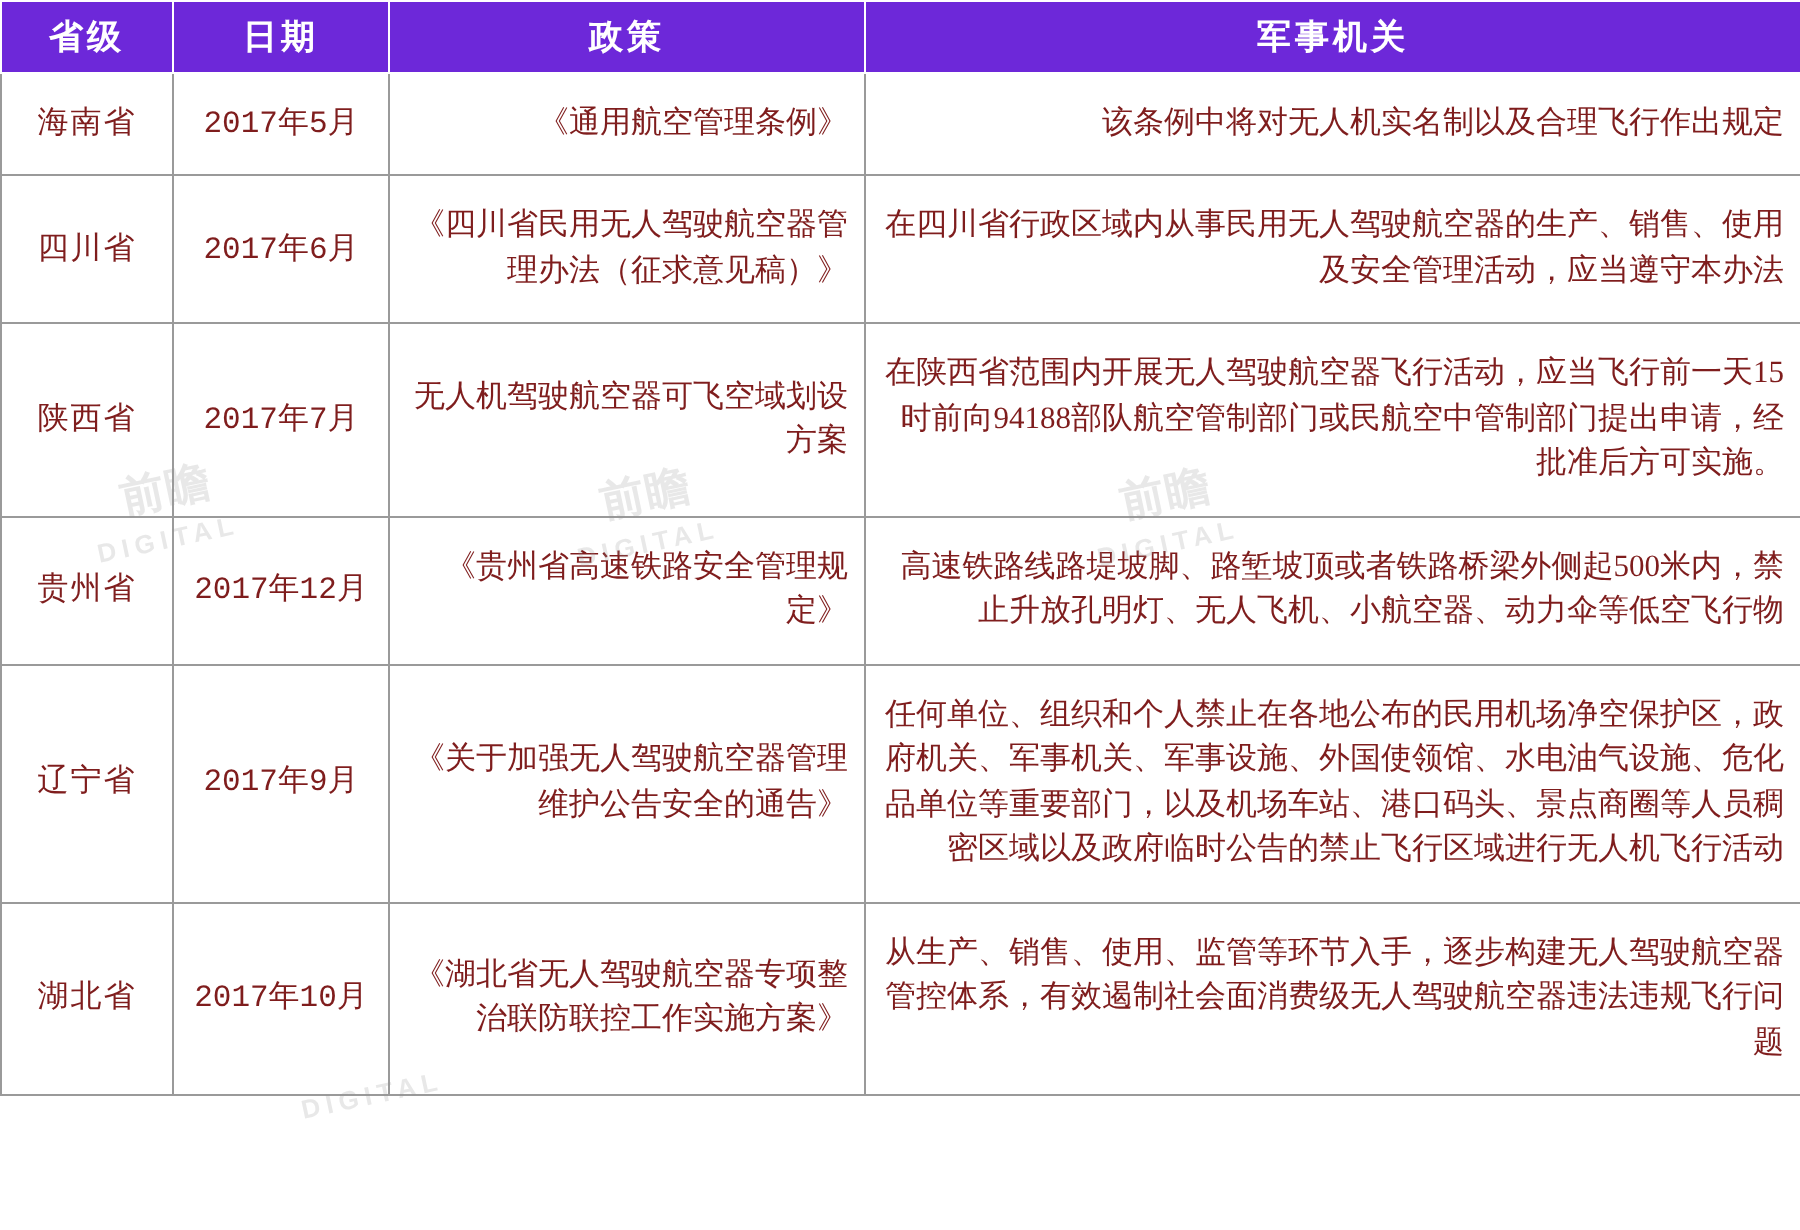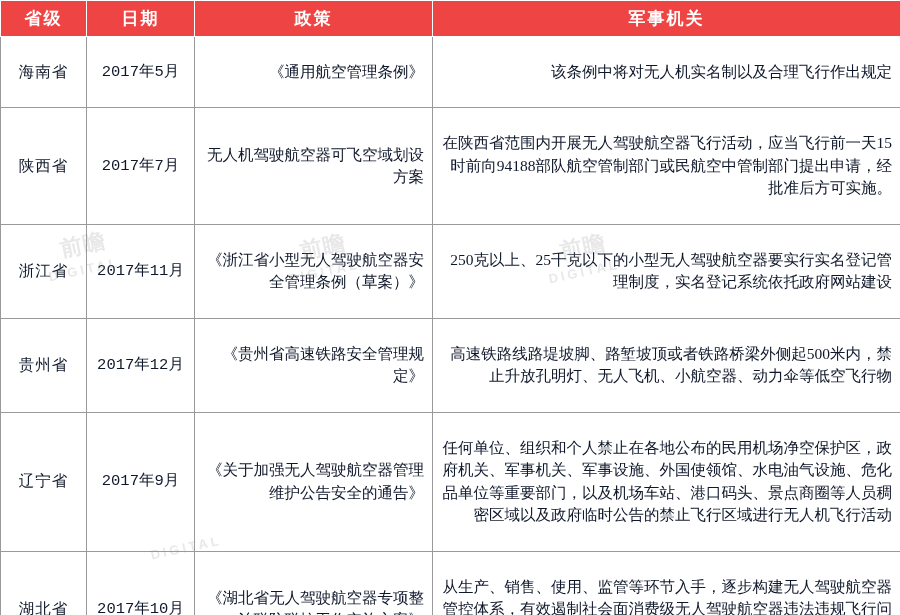--- a/index.html
+++ b/index.html
@@ -12,34 +12,34 @@
     height: 615px;
     font-family: "Liberation Serif", "DejaVu Serif", serif;
     overflow: hidden;
   }
   #policy-table {
     width: 900px;
     border-collapse: collapse;
     table-layout: fixed;
   }
   #policy-table th {
-    background: #ef4444;
+    background: #6d28d9;
     color: #ffffff;
     font-weight: bold;
     font-size: 17px;
     text-align: center;
     padding: 6px 4px;
     border: 1px solid #ffffff;
     letter-spacing: 2px;
   }
   #policy-table td {
     border: 1px solid #9a9a9a;
     font-size: 15.5px;
-    color: #0f172a;
-    padding: 24px 8px;
+    color: #7f1d1d;
+    padding: 14px 8px;
     vertical-align: middle;
     line-height: 1.45;
   }
   td.c-prov {
     text-align: center;
     letter-spacing: 1px;
     white-space: nowrap;
   }
   td.c-date {
     text-align: center;
@@ -92,30 +92,30 @@
       </tr>
     </thead>
     <tbody>
       <tr>
         <td class="c-prov">海南省</td>
         <td class="c-date">2017年5月</td>
         <td class="c-policy">《通用航空管理条例》</td>
         <td class="c-points">该条例中将对无人机实名制以及合理飞行作出规定</td>
       </tr>
       <tr>
+        <td class="c-prov">四川省</td>
+        <td class="c-date">2017年6月</td>
+        <td class="c-policy">《四川省民用无人驾驶航空器管理办法（征求意见稿）》</td>
+        <td class="c-points">在四川省行政区域内从事民用无人驾驶航空器的生产、销售、使用及安全管理活动，应当遵守本办法</td>
+      </tr>
+      <tr>
         <td class="c-prov">陕西省</td>
         <td class="c-date">2017年7月</td>
         <td class="c-policy">无人机驾驶航空器可飞空域划设方案</td>
         <td class="c-points">在陕西省范围内开展无人驾驶航空器飞行活动，应当飞行前一天15时前向94188部队航空管制部门或民航空中管制部门提出申请，经批准后方可实施。</td>
-      </tr>
-      <tr>
-        <td class="c-prov">浙江省</td>
-        <td class="c-date">2017年11月</td>
-        <td class="c-policy">《浙江省小型无人驾驶航空器安全管理条例（草案）》</td>
-        <td class="c-points">250克以上、25千克以下的小型无人驾驶航空器要实行实名登记管理制度，实名登记系统依托政府网站建设</td>
       </tr>
       <tr>
         <td class="c-prov">贵州省</td>
         <td class="c-date">2017年12月</td>
         <td class="c-policy">《贵州省高速铁路安全管理规定》</td>
         <td class="c-points">高速铁路线路堤坡脚、路堑坡顶或者铁路桥梁外侧起500米内，禁止升放孔明灯、无人飞机、小航空器、动力伞等低空飞行物</td>
       </tr>
       <tr>
         <td class="c-prov">辽宁省</td>
         <td class="c-date">2017年9月</td>

